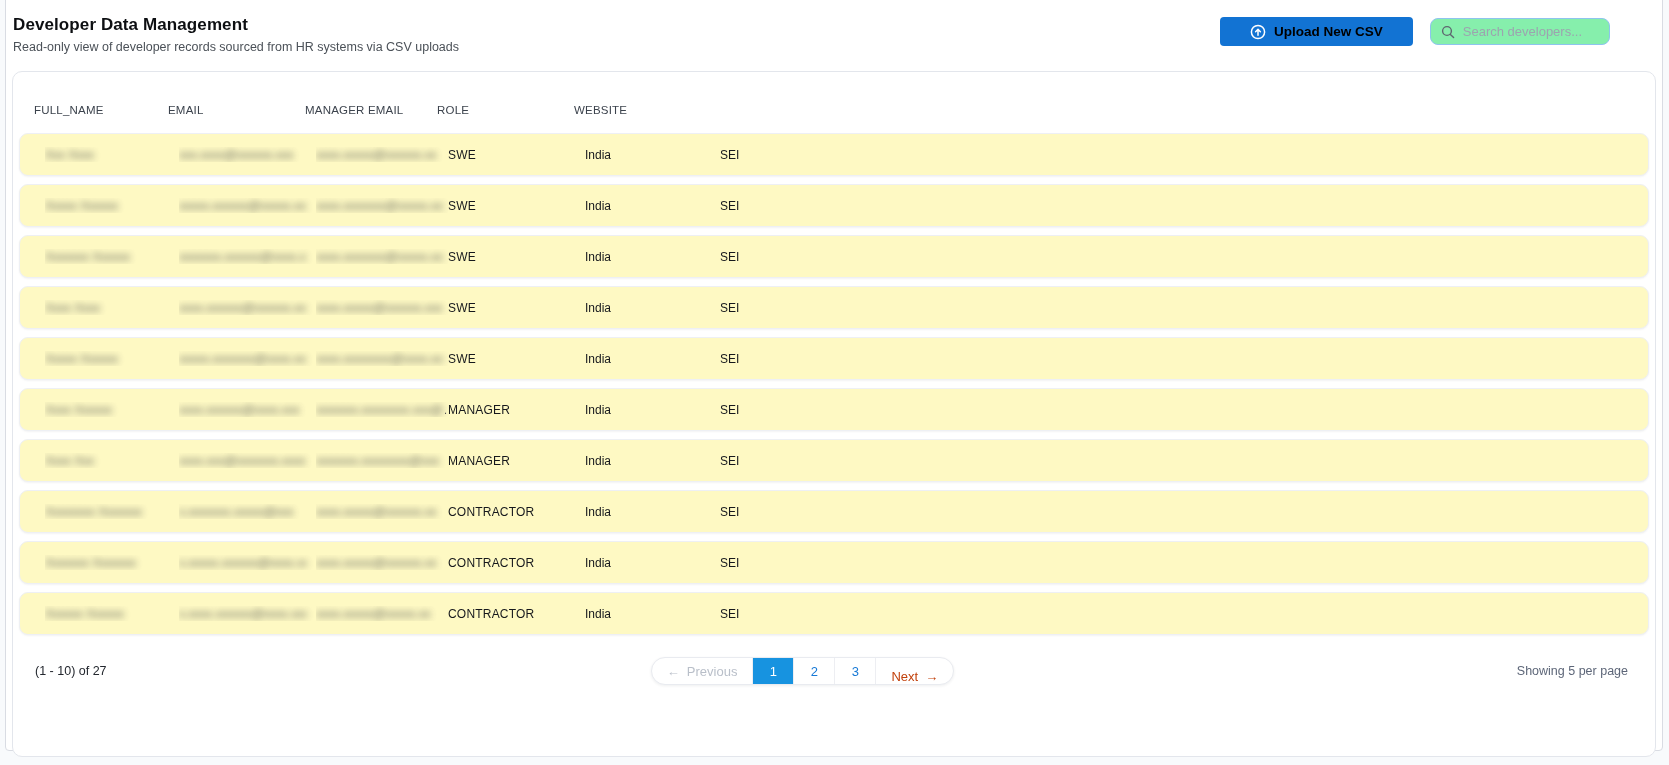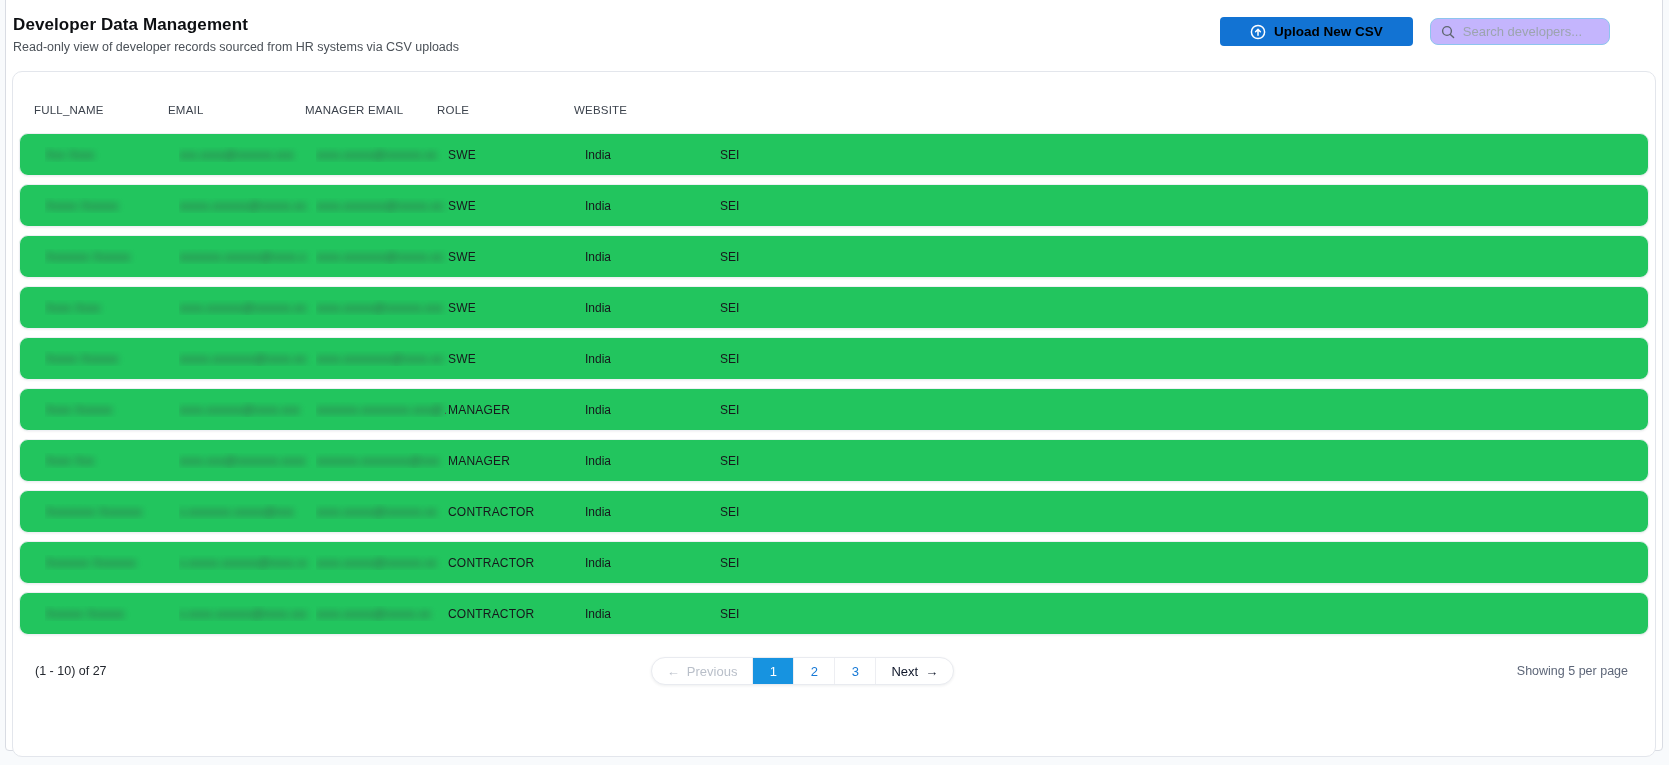--- a/index.html
+++ b/index.html
@@ -11,52 +11,52 @@
 
   .app-header { position:relative; padding:22px 6px 0 7px; }
   .page-title { font-size:17px; font-weight:700; color:#0d0f12; letter-spacing:.1px; }
   .page-subtitle { font-size:12.5px; color:#4b5158; margin-top:5px; }
 
   .controls { position:absolute; top:24px; left:1214px; display:flex; gap:17px; align-items:center; }
   .upload-btn { display:flex; align-items:center; gap:8px; height:29px; padding:0 30px;
     background:#1273d3; color:#000000; font-weight:700; font-size:13.5px; border:none;
     border-radius:4px; cursor:pointer; font-family:inherit; }
   .search-box { display:flex; align-items:center; gap:8px; width:180px; height:27px;
-    padding:0 10px; background:#c4b5fd; border:1px solid #8ec4ee; border-radius:8px; }
+    padding:0 10px; background:#86efac; border:1px solid #8ec4ee; border-radius:8px; }
   .search-box input { border:none; outline:none; width:100%; font-size:13px; color:#333;
     background:transparent; font-family:inherit; }
   .search-box input::placeholder { color:#9ca4af; }
 
   .tbl { margin:17px 6px 0 6px; height:686px; background:#fff;
     border:1px solid #e3e6ec; border-radius:10px; padding-top:32px; }
 
   .grid-cols { display:grid; grid-template-columns:134px 137px 132px 137px 135px 1fr; align-items:center; }
   .tbl-head { margin-left:21px; color:#3c434d; font-size:11.5px; font-weight:500; letter-spacing:.2px; }
 
   .rows { margin-top:17px; padding:0 6px; display:flex; flex-direction:column; gap:8px; }
-  .row-card { height:43px; background:#22c55e; border:1px solid #eef0f4; border-radius:9px;
+  .row-card { height:43px; background:#fef9c3; border:1px solid #eef0f4; border-radius:9px;
     box-shadow:0 1px 2px rgba(16,24,40,.05); padding-left:25px; font-size:12px; color:#16181c; }
   .redacted { filter:blur(3.5px); opacity:.8; color:#3a3d42; white-space:nowrap;
     overflow:hidden; max-width:128px; display:inline-block; vertical-align:middle; }
   .cell { white-space:nowrap; overflow:hidden; }
   .role-cell { letter-spacing:.2px; }
   .suffix { font-size:11px; color:#555; vertical-align:middle; }
 
   .tbl-footer { display:grid; grid-template-columns:1fr auto 1fr; align-items:center;
     margin-top:22px; padding:0 27px 0 22px; }
   .range-label { font-size:12.5px; color:#23272e; }
   .pagination { display:flex; align-items:stretch; height:28px; background:#fff;
     border:1px solid #e9ebf0; border-radius:14px; overflow:hidden;
     box-shadow:0 1px 3px rgba(16,24,40,.07); font-size:13px; transform:translateX(-29px); }
   .pg-seg { display:flex; align-items:center; justify-content:center; cursor:pointer; }
   .pg-seg + .pg-seg { border-left:1px solid #edeef2; }
   .pg-prev { color:#b9bfc9; padding:0 15px; gap:7px; cursor:default; }
   .pg-num { width:41px; color:#1779d6; }
   .pg-num.active { background:#1793e0; color:#fff; }
-  .pg-next { color:#0f172a; padding:0 15px; gap:7px; }
+  .pg-next { color:#c2410c; padding:0 15px; gap:7px;align-items:flex-end; }
   .per-page-label { justify-self:end; color:#5d6678; font-size:12.5px; }
 
   .icon { display:inline-flex; align-items:center; }
 </style>
 </head>
 <body>
 
 <div class="outer-panel">
 
   <div class="app-header">

